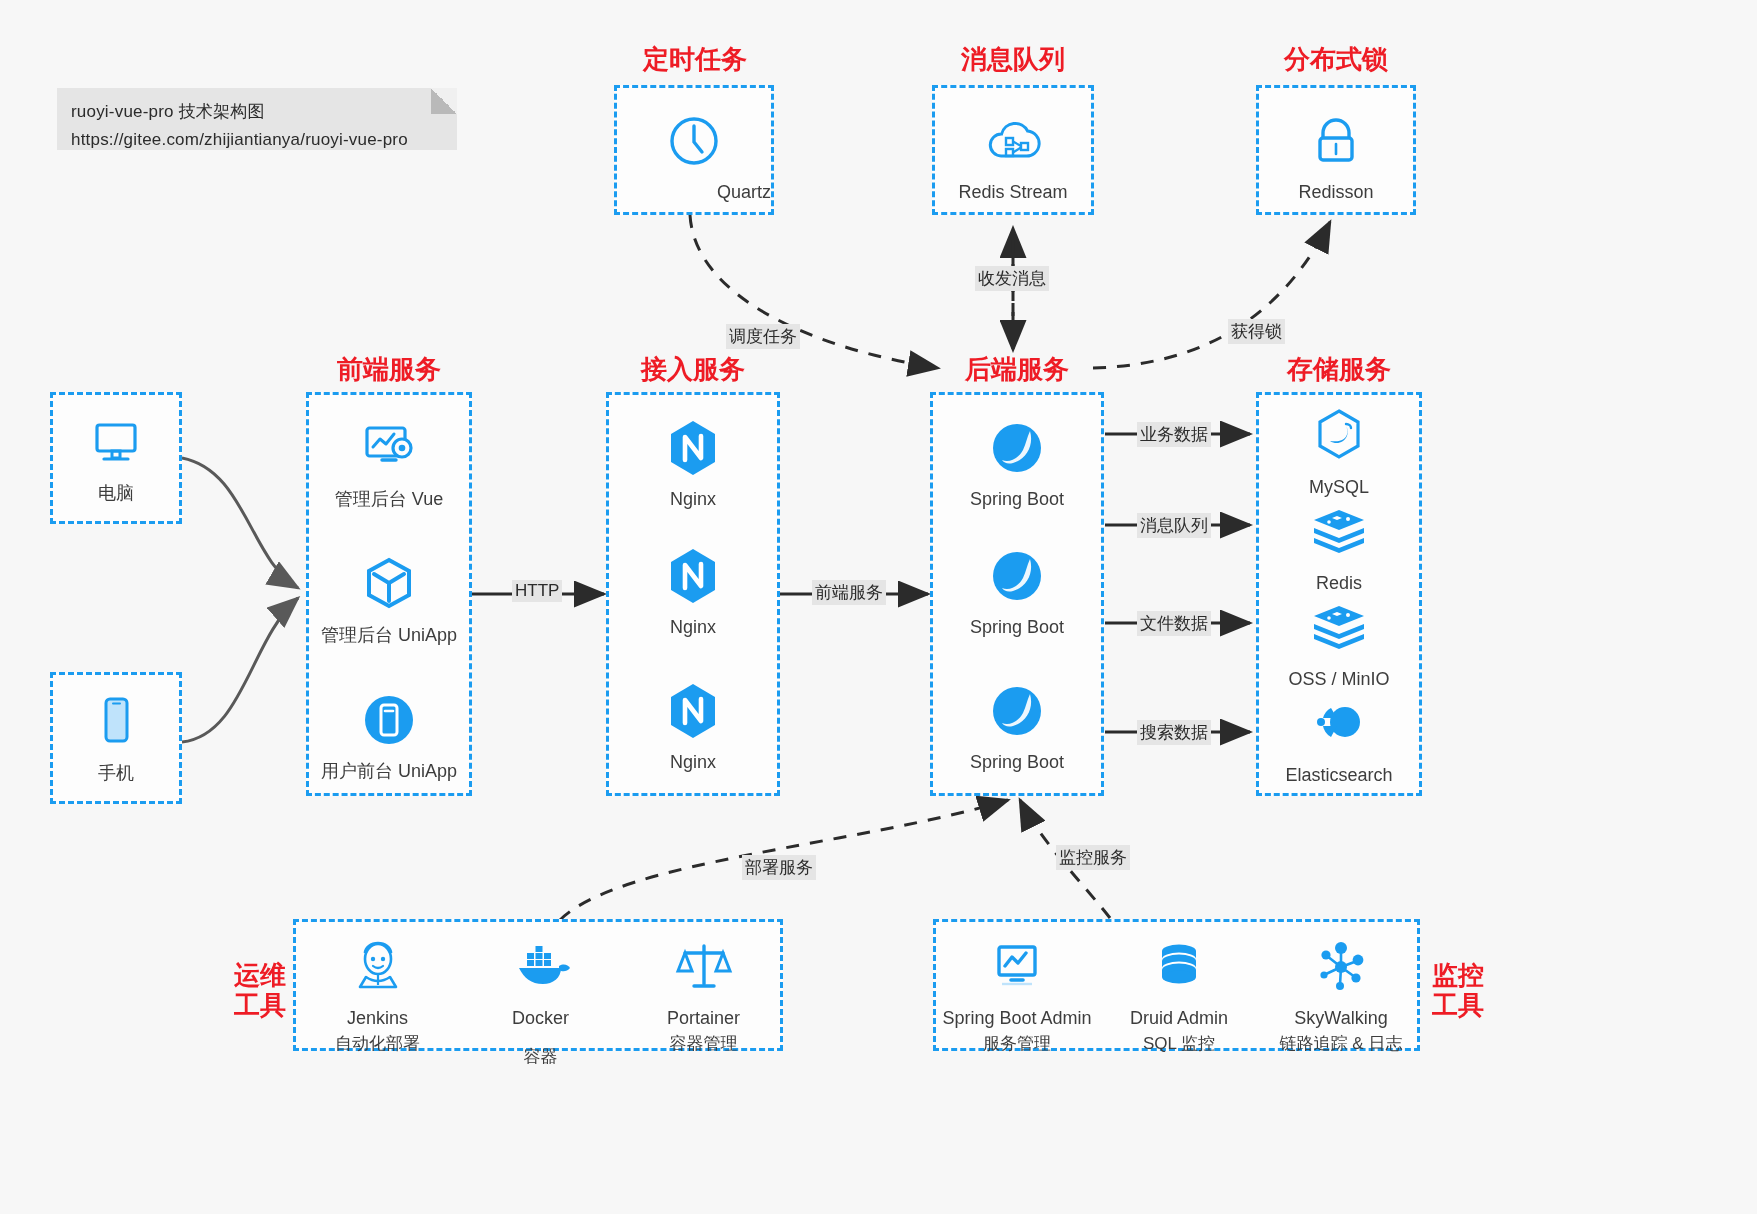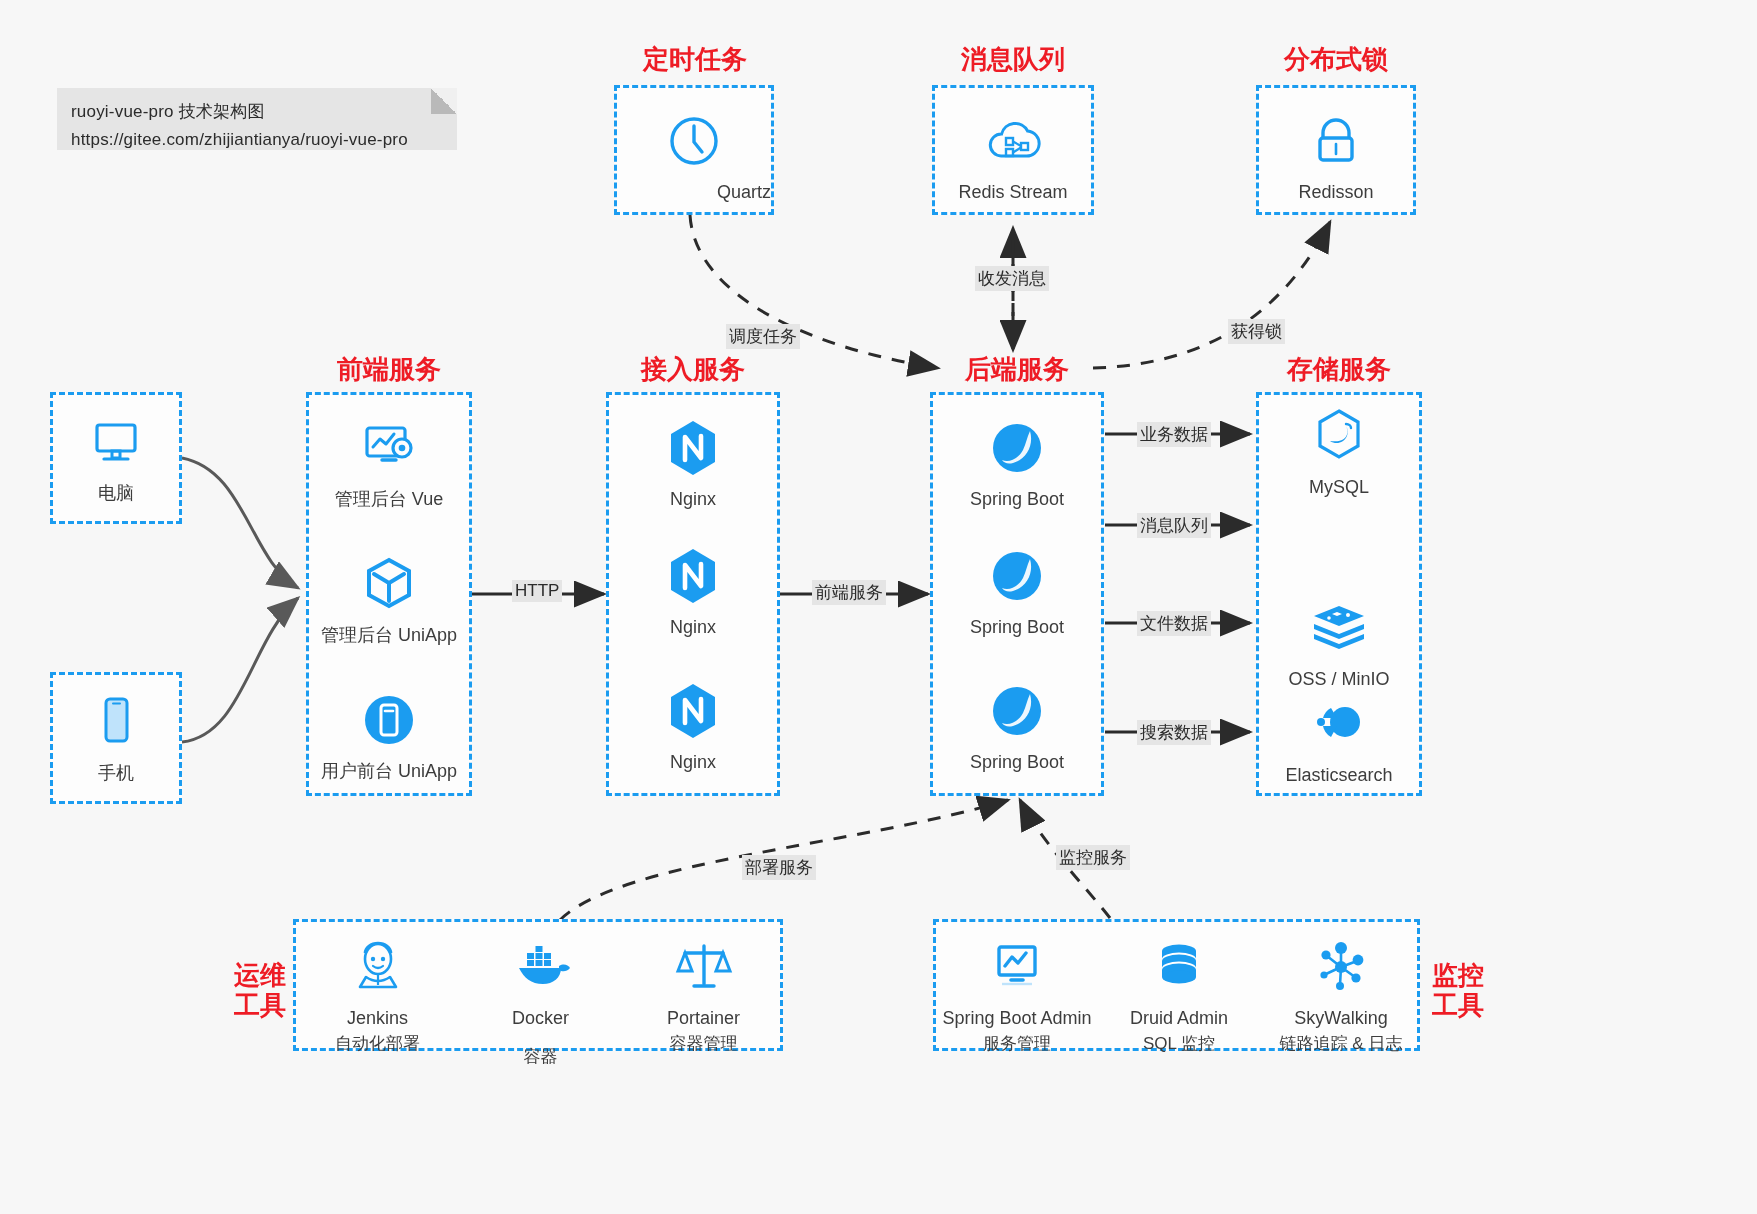--- a/index.html
+++ b/index.html
@@ -288,20 +288,33 @@
       <div class="ico">
         <svg width="52" height="56" viewBox="0 0 52 56">
           <path d="M26 3 L45 14 L45 38 L26 49 L7 38 L7 14 Z" fill="none" stroke="#1b9cf0" stroke-width="3.2"></path>
           <path d="M17 33 c6 4 14 2 17 -5 c1 -3 1 -7 -1 -10 c3 6 1 12 -4 14 c-4 2 -9 1 -12 1 z" fill="#1b9cf0"></path>
           <path d="M33 16 c3 0 5 2 5 4" fill="none" stroke="#1b9cf0" stroke-width="2.4" stroke-linecap="round"></path>
         </svg>
       </div>
       <div class="lbl">MySQL</div>
     </div>
 
+    <div class="node" style="top:106px;">
+      <div class="ico">
+        <svg width="58" height="50" viewBox="0 0 58 50">
+          <path d="M29 3 L54 13 L29 23 L4 13 Z" fill="#1b9cf0"></path>
+          <path d="M4 21 L29 31 L54 21 L54 26 L29 36 L4 26 Z" fill="#1b9cf0"></path>
+          <path d="M4 31 L29 41 L54 31 L54 36 L29 46 L4 36 Z" fill="#1b9cf0"></path>
+          <path d="M22 11 l5 -2 l5 2 l-5 2 z" fill="#ffffff"></path>
+          <circle cx="38" cy="12" r="2" fill="#ffffff"></circle>
+          <circle cx="19" cy="15" r="1.8" fill="#ffffff"></circle>
+        </svg>
+      </div>
+      <div class="lbl">Redis</div>
+    </div>
 
     <div class="node" style="top:298px;">
       <div class="ico">
         <svg width="56" height="52" viewBox="0 0 56 52">
           <circle cx="34" cy="24" r="15" fill="#1b9cf0"></circle>
           <path d="M20 10 a16 16 0 0 0 -8 10 h14 z" fill="#1b9cf0"></path>
           <path d="M12 28 a16 16 0 0 0 8 11 l6 -11 z" fill="#1b9cf0"></path>
           <circle cx="10" cy="24" r="4" fill="#1b9cf0"></circle>
         </svg>
       </div>

